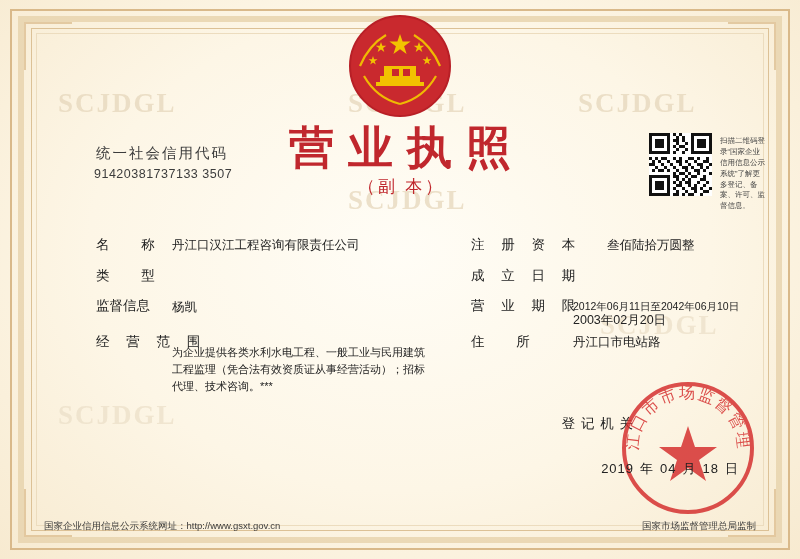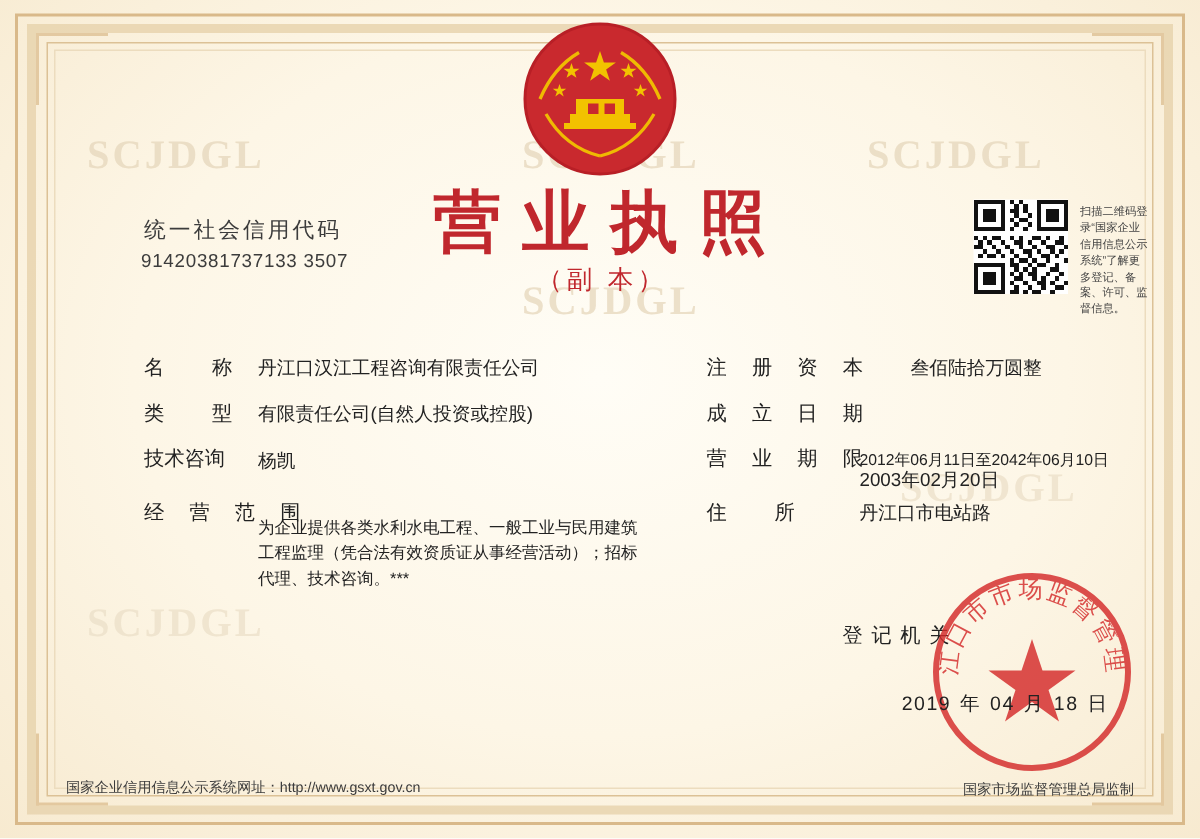--- a/index.html
+++ b/index.html
@@ -421,23 +421,22 @@
     </svg>
   </div>
   <div class="qr-note">扫描二维码登录“国家企业信用信息公示系统”了解更多登记、备案、许可、监督信息。</div>
 
   <div class="fields">
 
     <div class="f-label sp4" style="left:96px; top:236px;">名      称</div>
     <div class="f-value" style="left:172px; top:237px;">丹江口汉江工程咨询有限责任公司</div>
 
     <div class="f-label sp4" style="left:96px; top:267px;">类      型</div>
-    <div class="f-value" style="left:172px; top:268px;">有限责任公司(自然人投资或控股)</div>
-
-    <div class="f-label" style="left:96px; top:297px;">技术咨询</div>
+
+    <div class="f-label" style="left:96px; top:297px;">监督信息</div>
     <div class="f-value" style="left:172px; top:299px;">杨凯</div>
 
     <div class="f-label sp3" style="left:96px; top:333px;">经 营 范 围</div>
     <div class="f-value multiline" style="left:172px; top:344px;">为企业提供各类水利水电工程、一般工业与民用建筑工程监理（凭合法有效资质证从事经营活动）；招标代理、技术咨询。***</div>
 
     <div class="f-label sp3" style="left:471px; top:236px;">注 册 资 本</div>
     <div class="f-value" style="left:607px; top:237px;">叁佰陆拾万圆整</div>
 
     <div class="f-label sp3" style="left:471px; top:267px;">成 立 日 期</div>
     <div class="f-value" style="left:573px; top:268px;margin-top:44px;">2003年02月20日</div>

